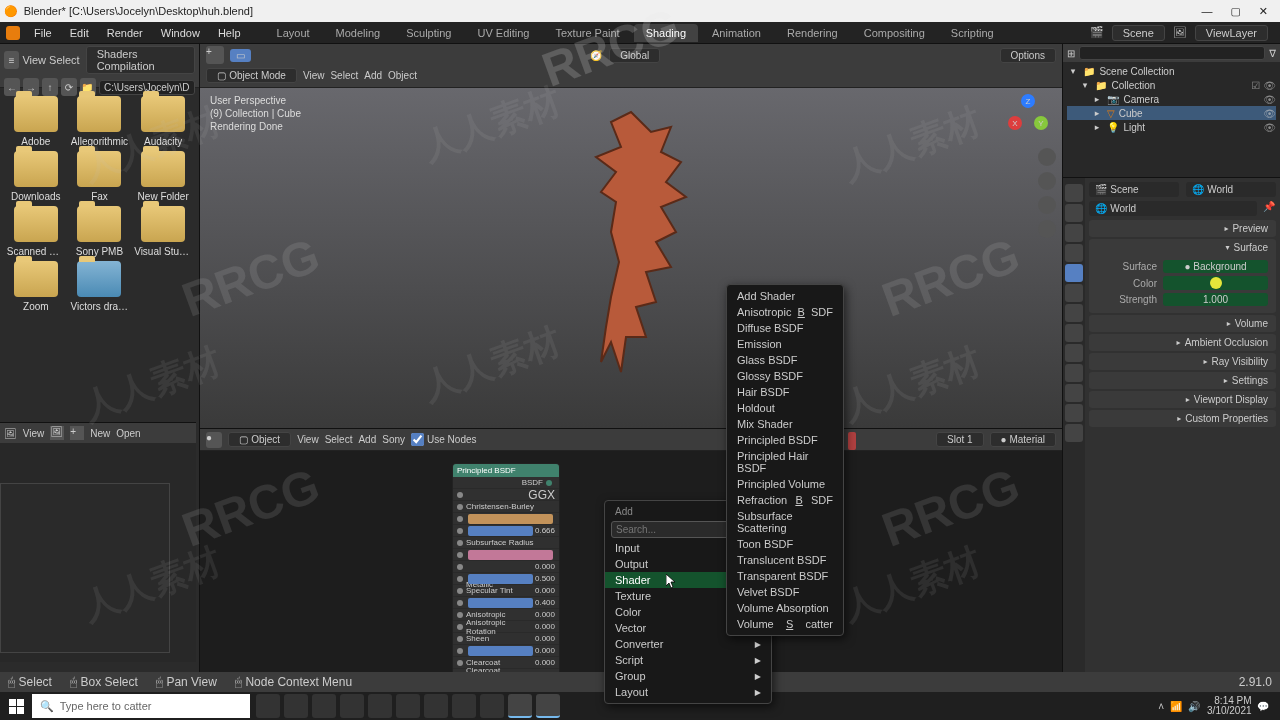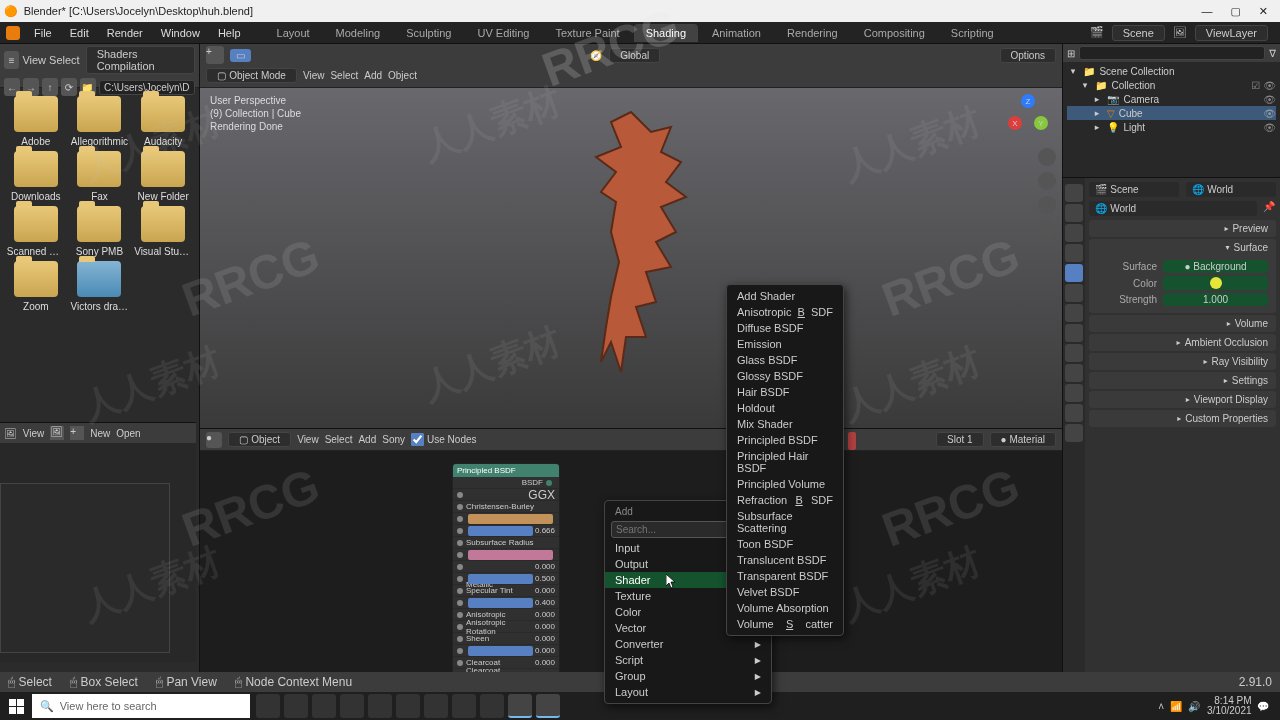--- a/index.html
+++ b/index.html
@@ -645,21 +645,21 @@
   <div class="start">
     <div class="win-logo">
         <span></span>
         <span></span>
         <span></span>
         <span></span>
       </div>
   </div>
   <div class="search">
     <span>🔍</span>
-    <span>View here to search</span>
+    <span>Type here to catter</span>
   </div>
   <div class="tb-icons">
     <div class="ti"></div>
     <div class="ti"></div>
     <div class="ti"></div>
     <div class="ti"></div>
     <div class="ti"></div>
     <div class="ti"></div>
     <div class="ti"></div>
     <div class="ti"></div>

